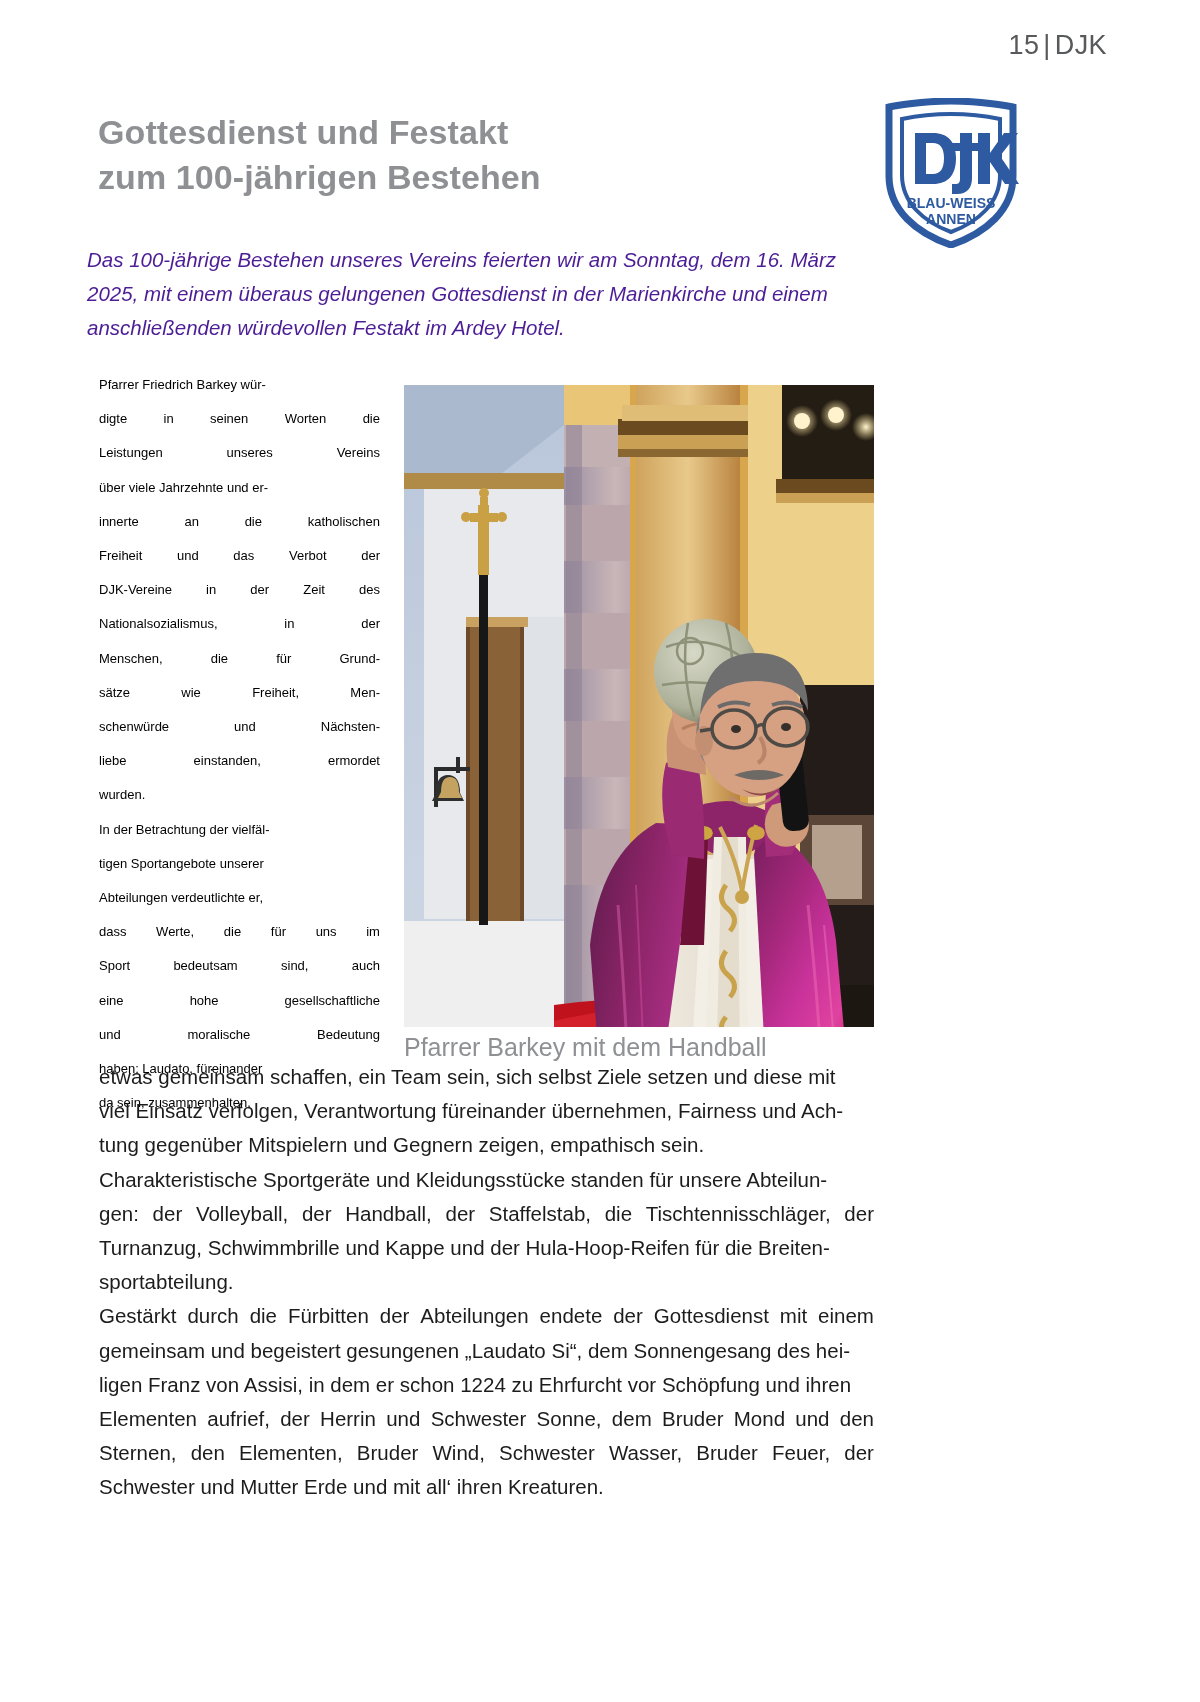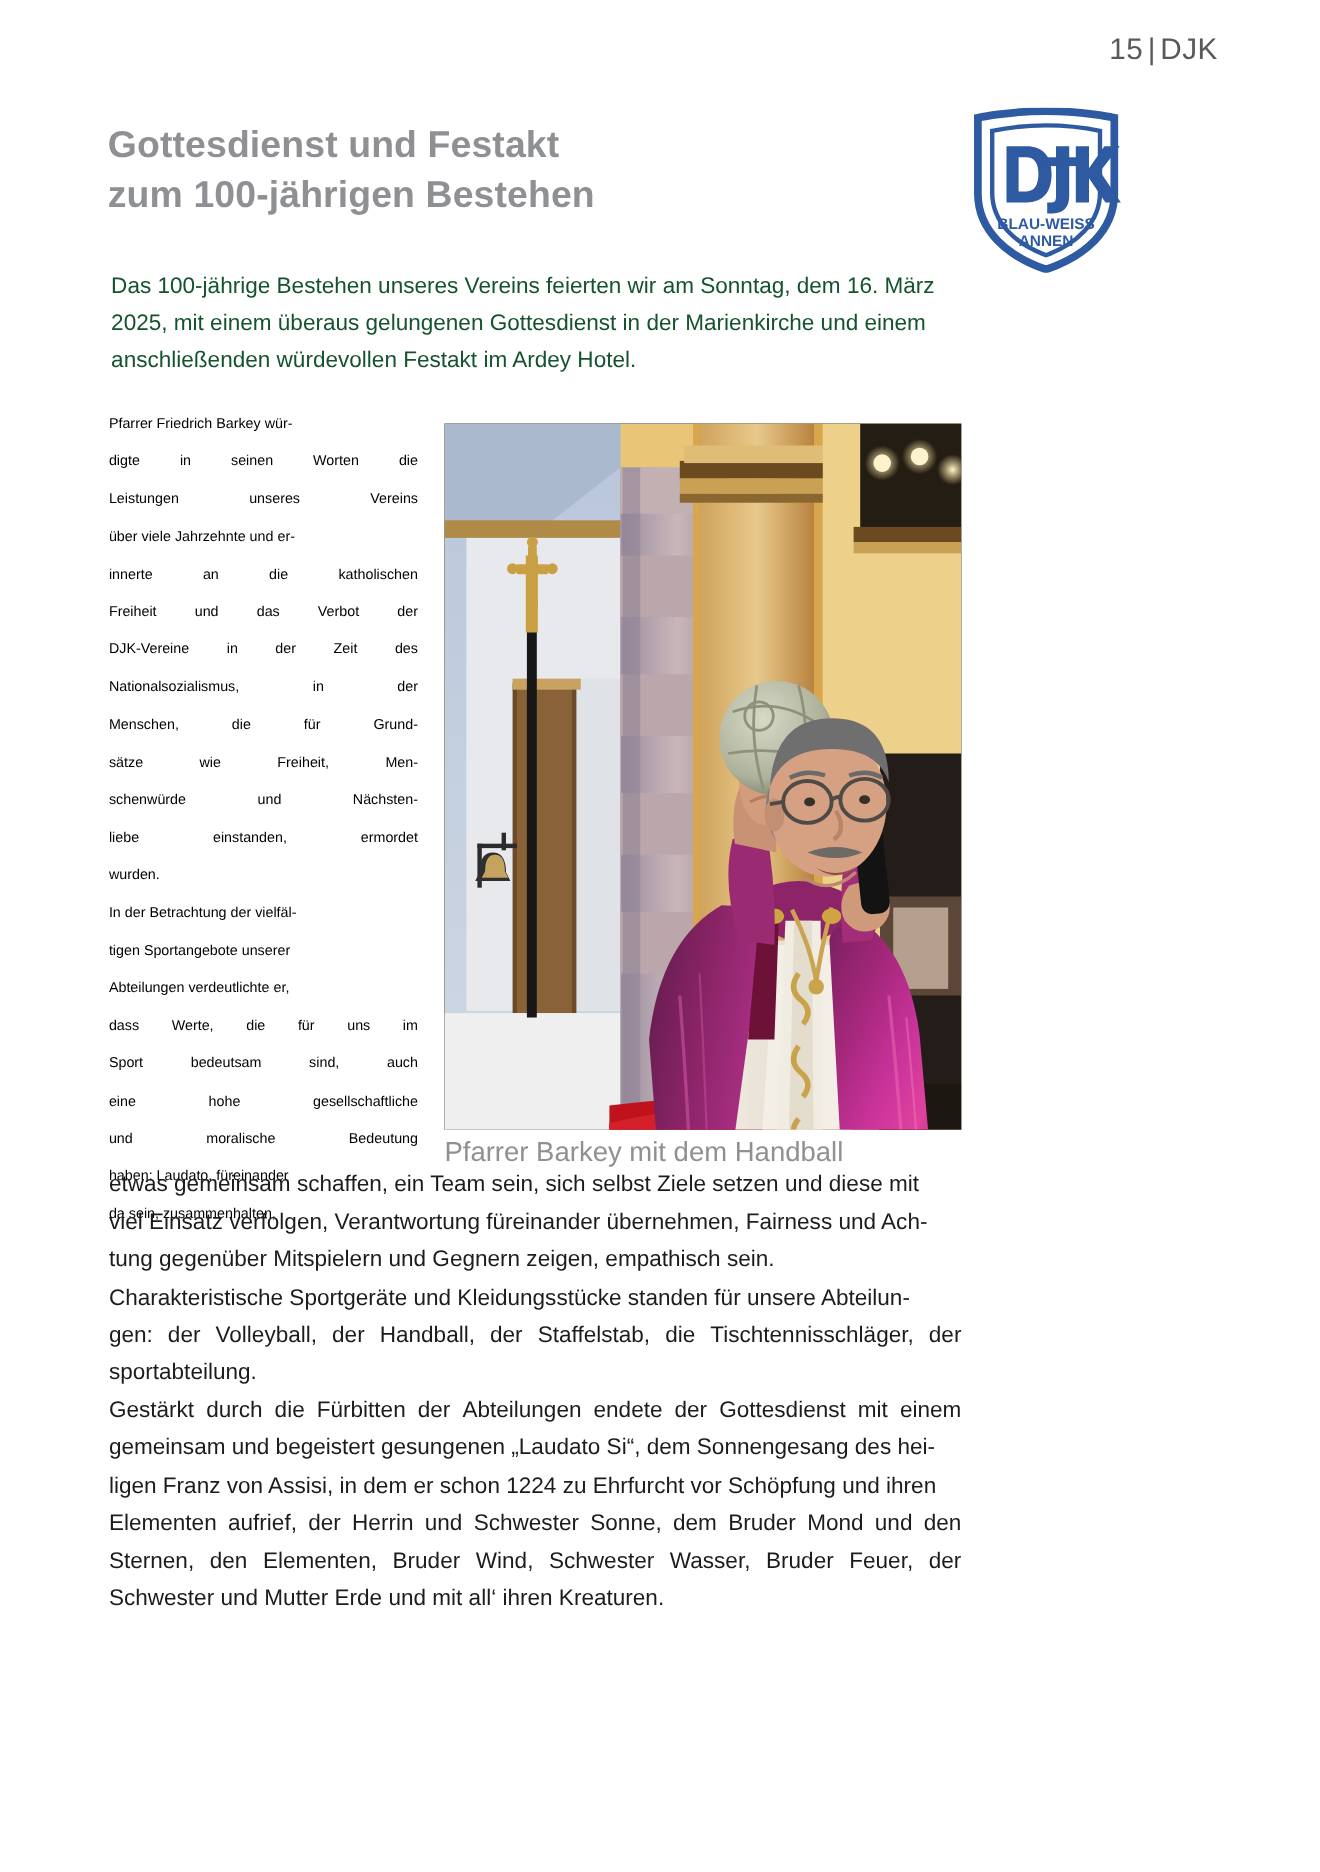--- a/index.html
+++ b/index.html
@@ -53,26 +53,27 @@
     left: 878px;
     top: 98px;
     width: 146px;
     height: 150px;
   }
   .logo svg { display:block; width:100%; height:100%; }
 
   
   .intro {
     position: absolute;
-    left: 101px;
+    left: 87px;
     top: 243px;
     width: 775px;
     font-size: 20.5px;
     line-height: 34px;
-    color: #14532d;
+    color: #4c1d95;
+    font-style: italic;
   }
   .intro p { margin: 0; }
 
   
   .col-left {
     position: absolute;
     left: 99px;
     top: 368px;
     width: 281px;
     font-size: 13px;
@@ -490,20 +491,21 @@
         <span>der</span>
         <span>Volleyball,</span>
         <span>der</span>
         <span>Handball,</span>
         <span>der</span>
         <span>Staffelstab,</span>
         <span>die</span>
         <span>Tischtennisschläger,</span>
         <span>der</span>
       </div>
+      <div class="ln">Turnanzug, Schwimmbrille und Kappe und der Hula-Hoop-Reifen für die Breiten-</div>
       <div class="ln">sportabteilung.</div>
       <div class="just">
         <span>Gestärkt</span>
         <span>durch</span>
         <span>die</span>
         <span>Fürbitten</span>
         <span>der</span>
         <span>Abteilungen</span>
         <span>endete</span>
         <span>der</span>

